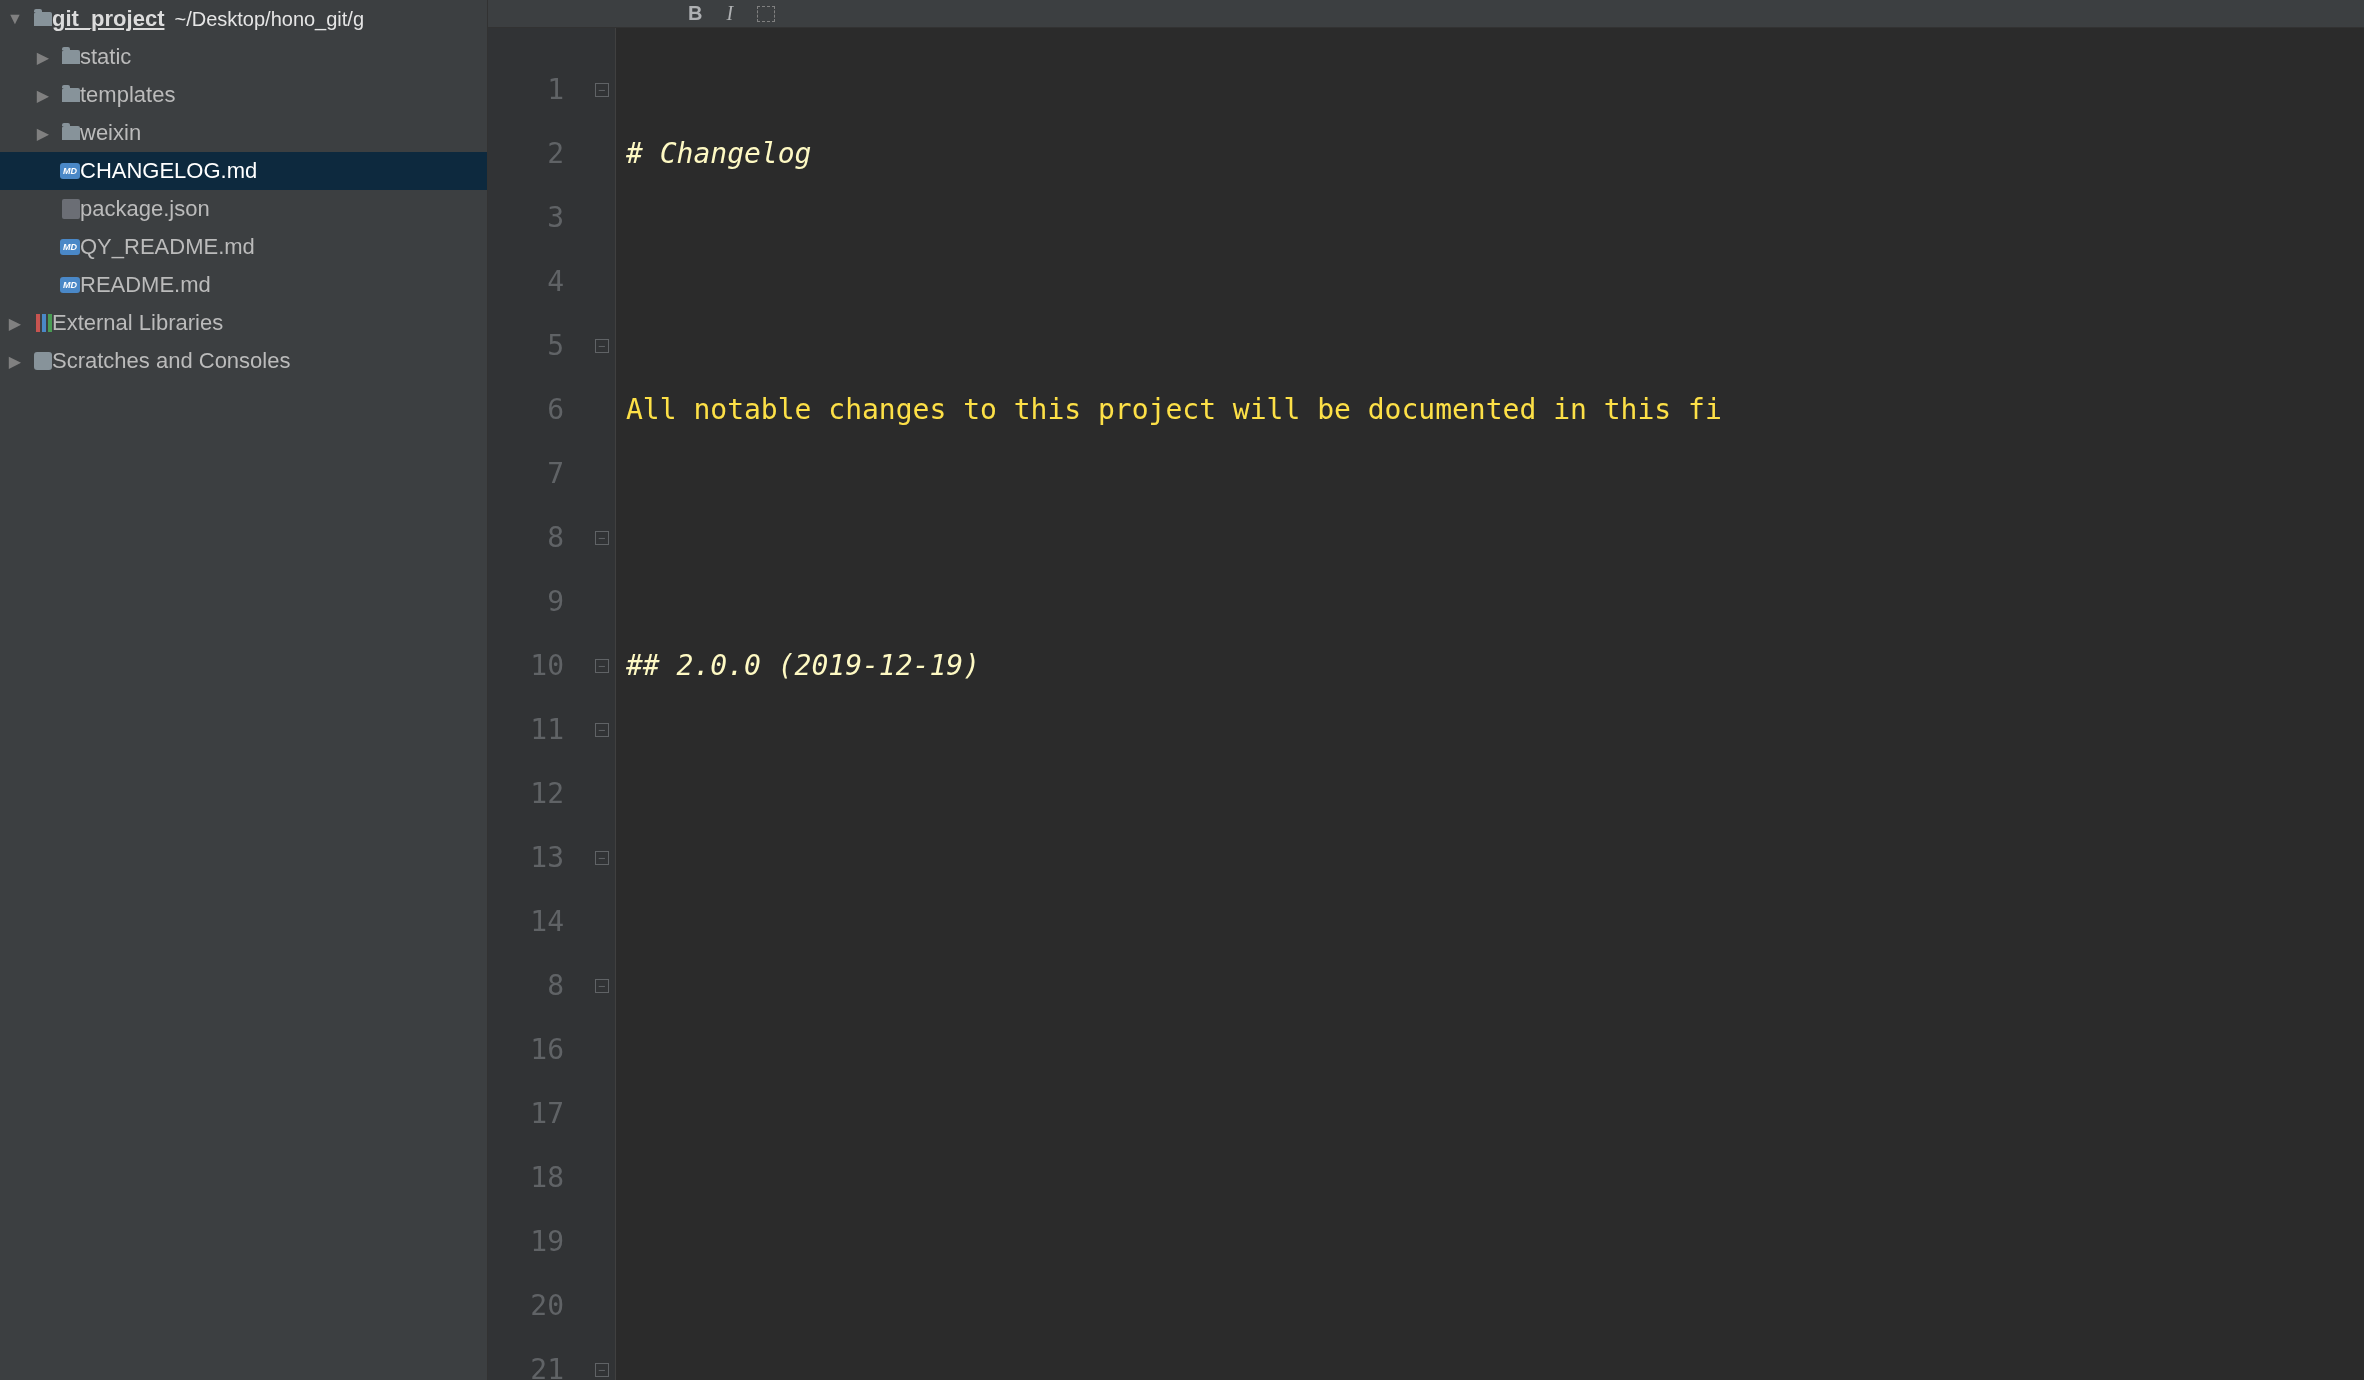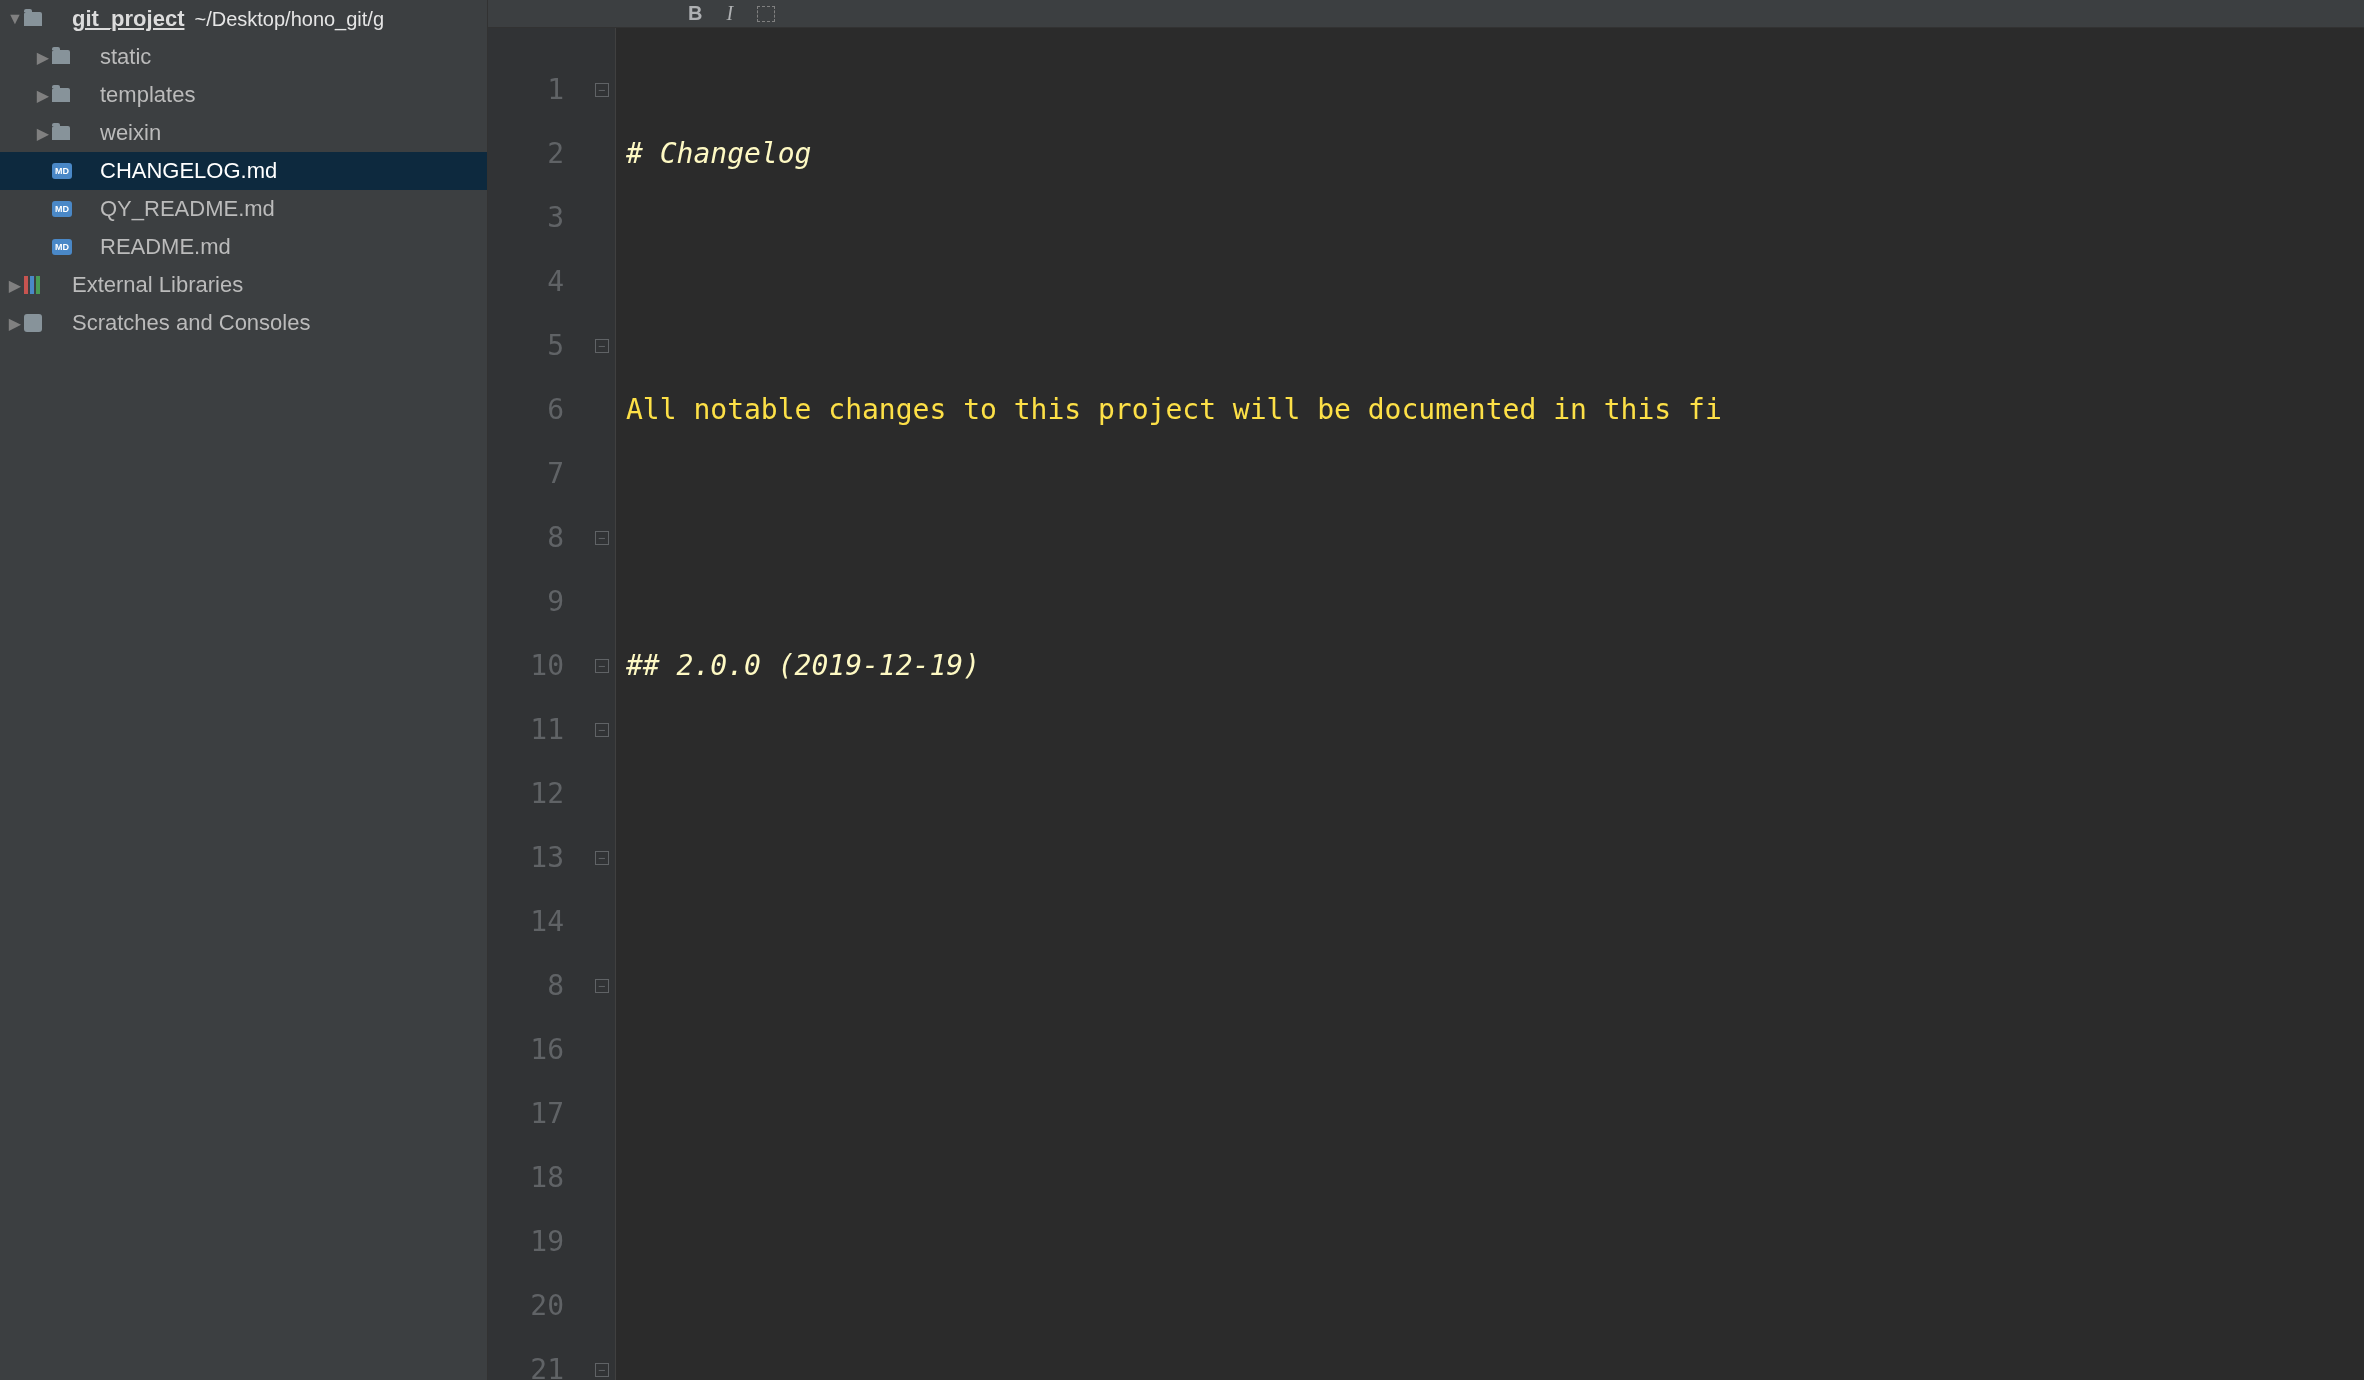--- a/index.html
+++ b/index.html
@@ -35,22 +35,23 @@
   display: inline-flex;
   align-items: center;
   justify-content: center;
   color: #808080;
   font-size: 16px;
 }
 .tree-row .icon {
   width: 28px;
   display: inline-flex;
   align-items: center;
-  justify-content: flex-start;
-  margin-right: 20px;
+  justify-content: flex-end;
+  margin-right: 0;
+  font-style: italic;
 }
 .dir-icon {
   width: 18px; height: 14px;
   background: #87939a;
   border-radius: 2px 2px 0 0;
   position: relative;
 }
 .dir-icon::before {
   content: ""; position: absolute; top: -3px; left: 0;
   width: 8px; height: 3px; background: #87939a; border-radius: 2px 2px 0 0;
@@ -179,20 +180,26 @@
       <span class="icon">
           <span class="dir-icon"></span>
         </span>
       <span>weixin</span>
     </div>
     <div class="tree-row selected" style="padding-left:52px;">
       <span class="icon">
           <span class="md-icon">MD</span>
         </span>
       <span>CHANGELOG.md</span>
+    </div>
+    <div class="tree-row" style="padding-left:52px;">
+      <span class="icon">
+          <span class="json-icon"></span>
+        </span>
+      <span>package.json</span>
     </div>
     <div class="tree-row" style="padding-left:52px;">
       <span class="icon">
           <span class="md-icon">MD</span>
         </span>
       <span>QY_README.md</span>
     </div>
     <div class="tree-row" style="padding-left:52px;">
       <span class="icon">
           <span class="md-icon">MD</span>

